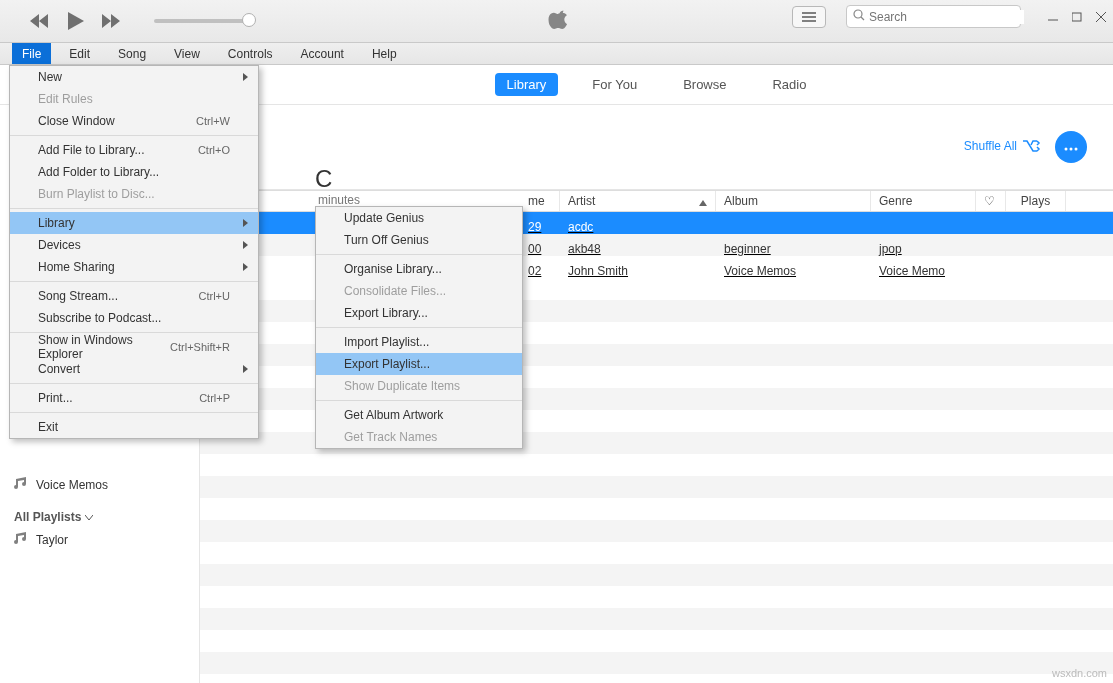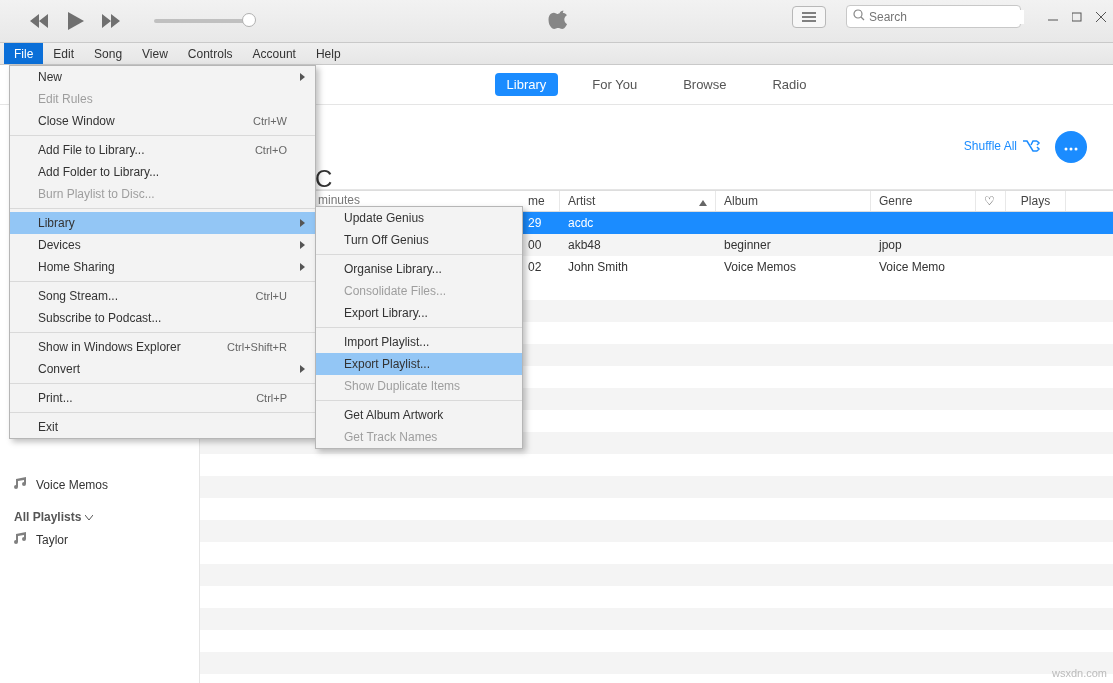--- a/index.html
+++ b/index.html
@@ -12,46 +12,46 @@
 .vol-thumb { width:14px; height:14px; background:#fff; border:1px solid #b0b0b0; border-radius:50%; position:absolute; top:-6px; left:88px;}
 .apple-logo { position:absolute; left:50%; transform:translateX(-50%); }
 .apple-logo svg { fill:#868686; }
 .right-controls { position:absolute; right:6px; top:5px; display:flex; align-items:center; gap:20px;}
 .sidebar-btn { width:34px; height:22px; background:#f7f7f7; border:1px solid #b8b8b8; border-radius:4px; display:flex; align-items:center; justify-content:center;}
 .search-box { width:175px; height:23px; background:#fff; border:1px solid #c8c8c8; border-radius:4px; padding:0 6px; display:flex; align-items:center; gap:4px;}
 .search-box input { border:none; outline:none; font-size:12px; flex:1; color:#888;}
 .window-btns { display:flex; gap:12px; margin-left:6px; align-items:center;}
 .winbtn { width:12px; height:12px; display:flex; align-items:center; justify-content:center; cursor:pointer;}
 .menubar { height:22px; background:linear-gradient(#efefef,#e6e6e6); border-bottom:1px solid #c9c9c9; display:flex; align-items:stretch; padding:0 4px;}
-.menubar-item { padding:8px 10px; display:flex; align-items:center; color:#333; cursor:pointer;}
+.menubar-item { padding:8px 10px; display:flex; align-items:center; color:#333; cursor:pointer;margin-left:8px;}
 .menubar-item.active { background:#0b6fd8; color:#fff;}
 .tabbar { height:40px; border-bottom:1px solid #e5e5e5; display:flex; align-items:center; justify-content:center; gap:22px; padding-left:200px;}
 .tab { padding:4px 12px; border-radius:4px; color:#555; cursor:pointer; font-size:13px;}
 .tab.active { background:#1b8cff; color:#fff;}
 .content { position:absolute; left:0; right:0; top:105px; bottom:0; display:flex;}
 .sidebar { width:200px; border-right:1px solid #e5e5e5; padding:8px 0;}
 .sidebar-item { padding:4px 14px; display:flex; align-items:center; gap:8px; color:#333; cursor:pointer;}
 .sidebar-header { padding:4px 14px; color:#555; font-weight:600; font-size:11px; display:flex; gap:4px;}
 .main { flex:1; position:relative; overflow:hidden;}
 .playlist-header { height:85px; border-bottom:1px solid #e5e5e5; display:flex; align-items:center; justify-content:flex-end; padding:0 26px; gap:14px;}
 .shuffle-all { color:#1b8cff; font-size:14px; display:flex; align-items:flex-start; gap:6px; cursor:pointer;}
 .more-btn { width:32px; height:32px; background:#1b8cff; border-radius:50%; display:flex; align-items:center; justify-content:center; cursor:pointer;}
 .table-header { height:22px; display:flex; border-bottom:1px solid #ddd; border-top:1px solid #ddd; align-items:stretch;}
 .th { padding:0 8px; display:flex; align-items:center; color:#444; font-weight:400; border-right:1px solid #e8e8e8;}
 .table-rows { }
-.tr { height:22px; display:flex; align-items:center;}
+.tr { height:22px; display:flex; align-items:flex-end;text-decoration:underline;}
 .tr:nth-child(even){ background:#f4f4f4;}
 .tr .td { padding:0 8px; display:flex; align-items:center; color:#333;}
 .tr.sel { background:#1b8cff;}
 .tr.sel .td { color:#fff;}
 .empty-rows .tr { }
 
 .c-time{width:40px} .c-artist{width:156px} .c-album{width:155px} .c-genre{width:105px} .c-love{width:30px} .c-plays{width:60px; text-align:center;}
 
-.file-menu { position:absolute; left:9px; top:65px; width:307px; background:#f3f3f3; border:1px solid #b6b6b6; box-shadow:3px 3px 6px rgba(0,0,0,0.25); z-index:50;}
+.file-menu { position:absolute; left:9px; top:65px; width:250px; background:#f3f3f3; border:1px solid #b6b6b6; box-shadow:3px 3px 6px rgba(0,0,0,0.25); z-index:50;}
 .fm-item { height:22px; padding:0 28px 0 28px; display:flex; align-items:center; justify-content:space-between; color:#333; cursor:pointer;}
 .fm-item.sub::after { content:""; width:0; height:0; border-top:4px solid transparent; border-bottom:4px solid transparent; border-left:5px solid #555; position:absolute; right:10px;}
 .fm-item { position:relative;}
 .fm-item.disabled { color:#9e9e9e;}
 .fm-item.hl { background:#93c6f5;}
 .fm-sep { height:1px; background:#d9d9d9; margin:3px 0;}
 .fm-short { color:#666; font-size:11px;}
 
 .lib-menu { position:absolute; left:315px; top:206px; width:208px; background:#f3f3f3; border:1px solid #b6b6b6; box-shadow:3px 3px 6px rgba(0,0,0,0.25); z-index:60;}
 .watermark { position:absolute; right:6px; bottom:4px; color:#bbb; font-size:11px;}

